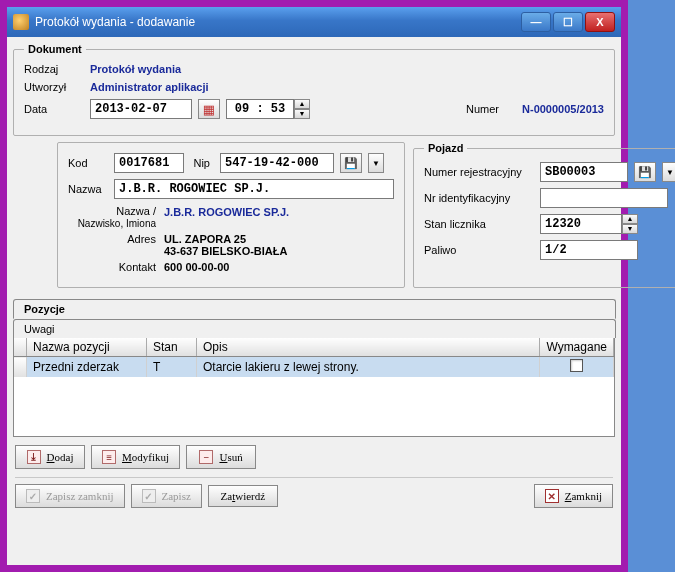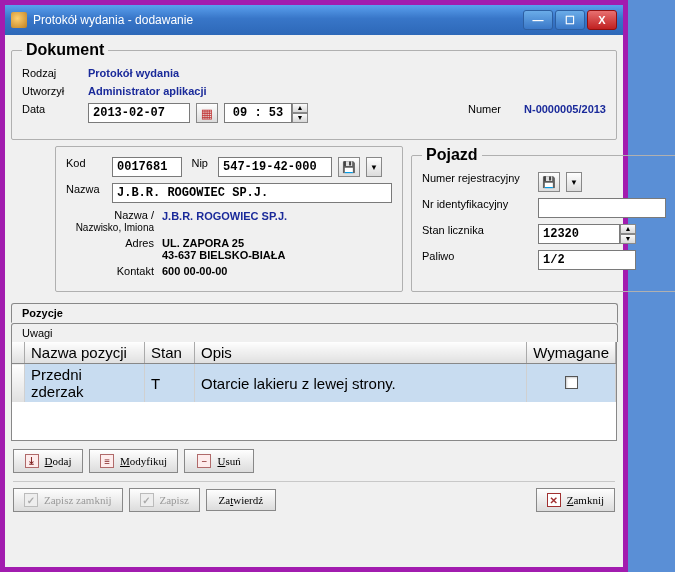--- a/index.html
+++ b/index.html
@@ -8,21 +8,21 @@
   font-size: 11px;
   background: #5a8fd6;
   width: 675px;
   height: 572px;
   overflow: hidden;
 }
 .window {
   width: 628px;
   height: 572px;
   background: #f0f0f0;
-  border: 5px solid #a21caf;
+  border: 7px solid #a21caf;
   display: flex;
   flex-direction: column;
 }
 .titlebar {
   height: 30px;
   background: linear-gradient(to bottom, #5aa0ee, #3876c8 45%, #2d68b8);
   display: flex;
   align-items: center;
   padding: 0 6px;
   color: #fff;
@@ -53,23 +53,23 @@
   border: 1px solid #b0b0b0;
   border-radius: 2px;
   padding: 8px 10px 10px 10px;
   margin-bottom: 6px;
   position: relative;
 }
 legend {
   font-weight: bold;
   color: #000;
   padding: 0 4px;
-  font-size: 16px;
-}
-.row { display: flex; margin-bottom: 6px; gap: 6px; }
+  font-size: 11px;
+}
+.row { display: flex; align-items: center; margin-bottom: 6px; gap: 6px; }
 .lbl { width: 60px; color: #000; }
 .lbl2 { width: 110px; color: #000; }
 .val { color: #1a2a9a; font-weight: bold; }
 input, .input {
   border: 1px solid #7a7a7a;
   background: #fff;
   color: #000;
   font-family: "Courier New", monospace;
   font-weight: bold;
   font-size: 12px;
@@ -96,21 +96,21 @@
 .mid-left fieldset { border-top: none; padding-top: 14px; margin-left: 44px; }
 .tabs { display:flex; border-bottom:1px solid #888; margin-top:4px;flex-direction:column;}
 .tab {
   border:1px solid #888; border-bottom:none; padding:3px 10px;
   background:#f0f0f0; position:relative; top:1px;
   border-radius: 3px 3px 0 0;
   margin-right: -1px;
 }
 .tab.active { background:#f0f0f0; z-index:2; border-bottom:1px solid #f0f0f0;}
 .grid { border:1px solid #888; background:#fff; height:100px; margin-top:-1px; }
-.grid table { width:100%; border-collapse: collapse; font-size:15px; }
+.grid table { width:100%; border-collapse: collapse; font-size:12px; }
 .grid th {
   background: linear-gradient(#fefefe,#e0e0e0);
   border-right:1px solid #aaa; border-bottom:1px solid #888;
   text-align:left; padding:2px 6px; font-weight:normal; color:#000;
 }
 .grid td { padding:2px 6px; border-right:1px solid #d0d0d0; }
 .grid tr.sel td { background:#c8dcf0; }
 .chk { display:inline-block; width:13px; height:13px; background:#fff; border:1px solid #555; box-shadow: inset 1px 1px 2px rgba(0,0,0,.2);}
 .btnbar { display:flex; gap:6px; padding: 8px 2px; }
 .btn {
@@ -209,20 +209,21 @@
               <div class="bold-black">600 00-00-00</div>
             </div>
           </div>
         </fieldset>
       </div>
 
       <fieldset style="width:270px">
         <legend>Pojazd</legend>
         <div class="row">
           <div class="lbl2">Numer rejestracyjny</div>
+          <input style="width: 88px;" value="SB00003">
           <div class="btn-icon">
               <span>💾</span>
             </div>
           <div class="drop-btn">▼</div>
         </div>
         <div class="row">
           <div class="lbl2">Nr identyfikacyjny</div>
           <input style="width: 128px;" value="">
         </div>
         <div class="row">

